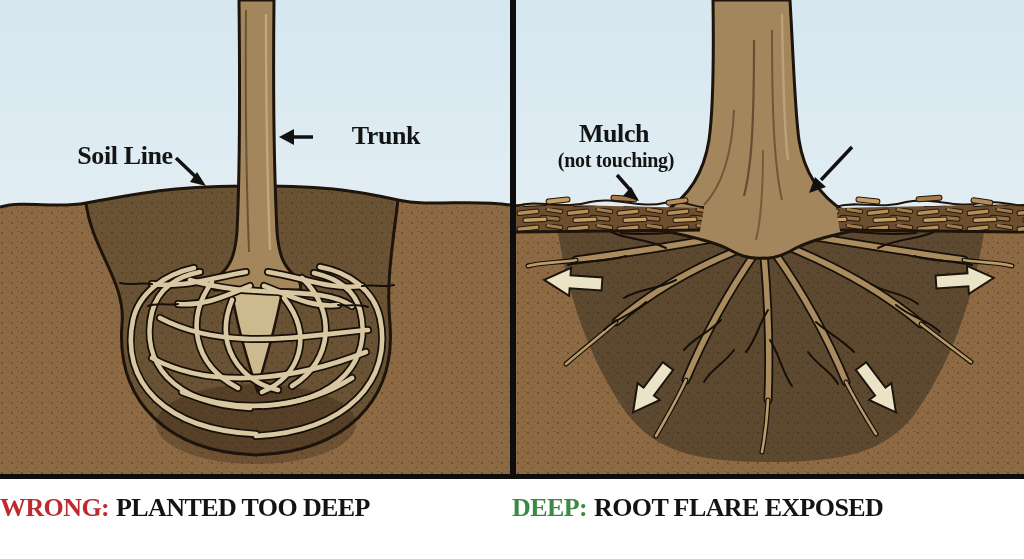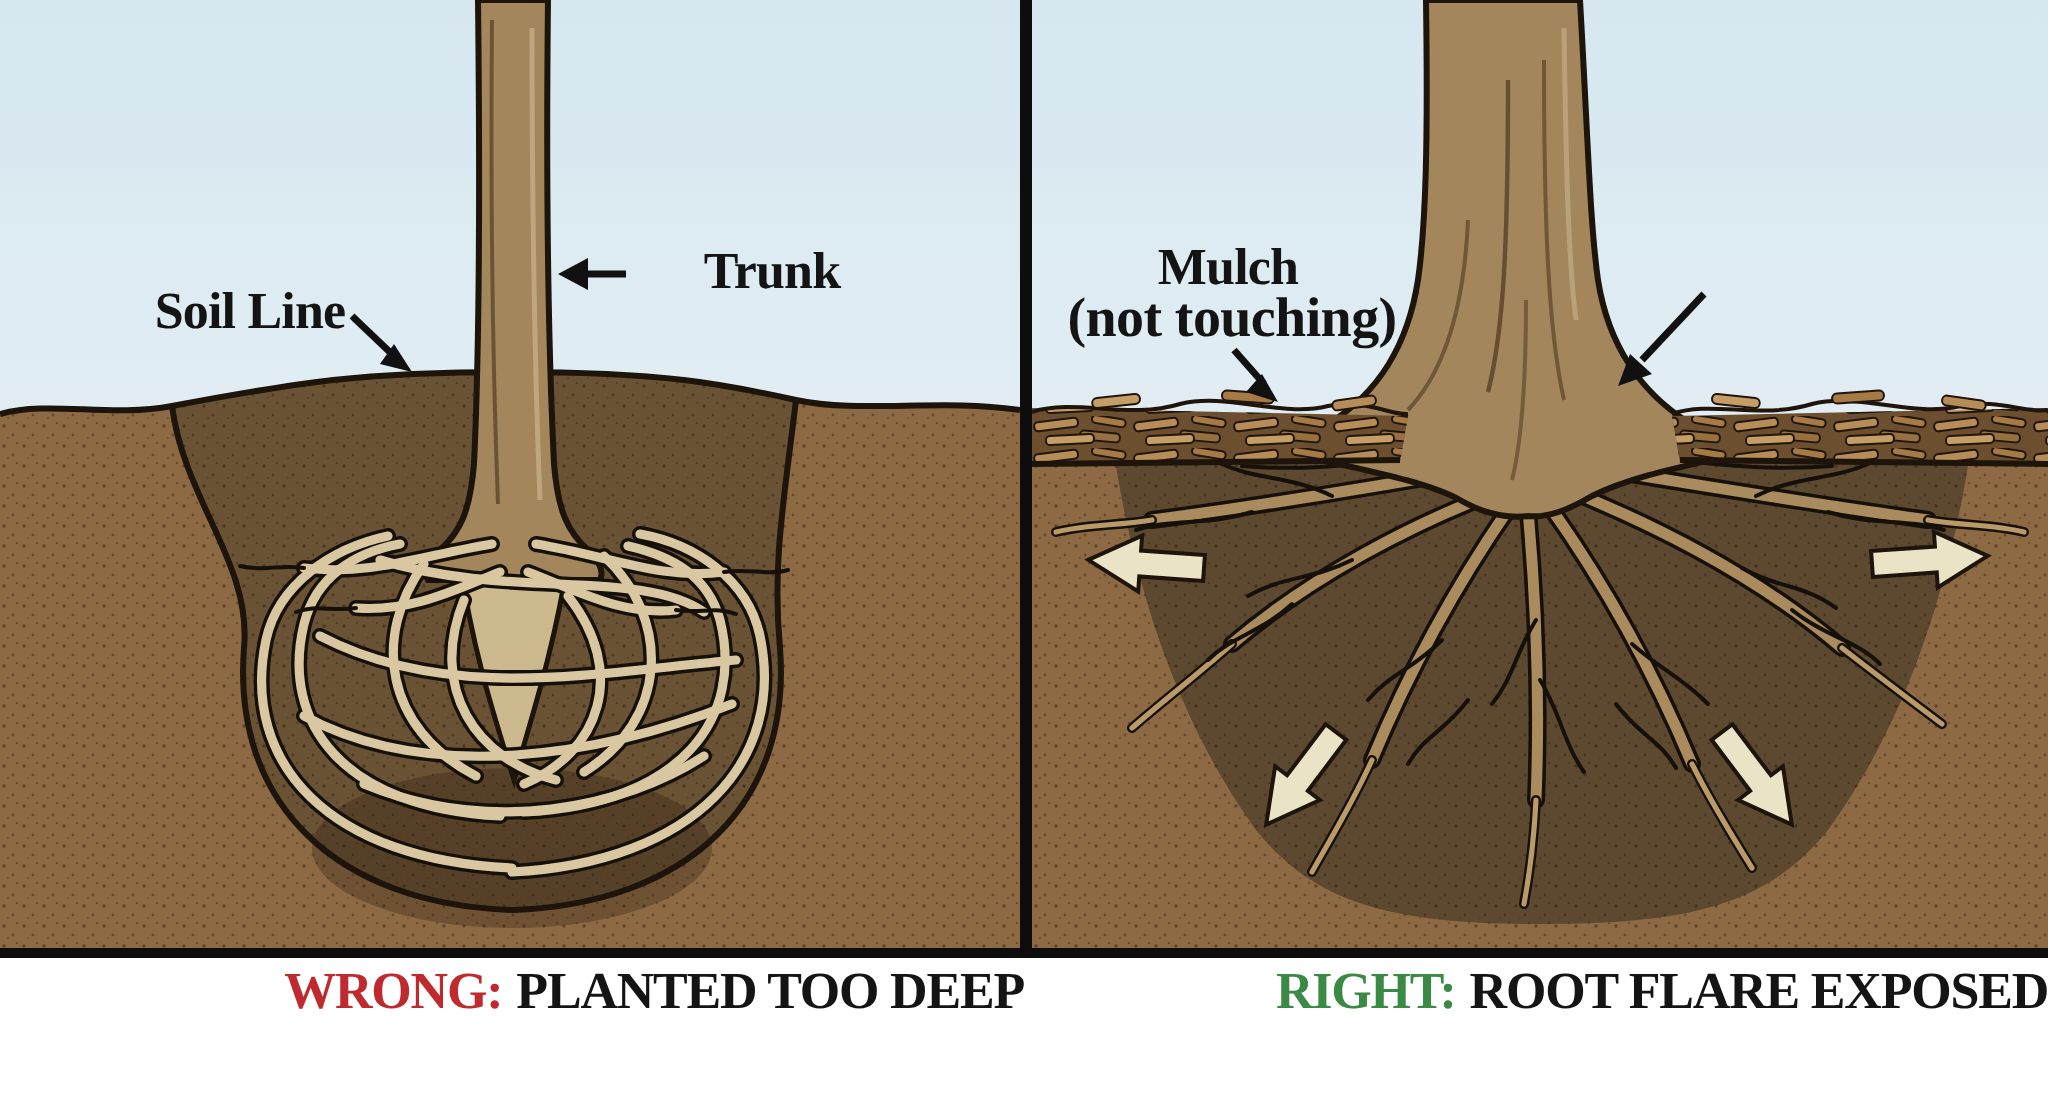--- a/index.html
+++ b/index.html
@@ -11,38 +11,38 @@
   .panel{position:relative;height:474px;overflow:hidden;}
   .panel-left{width:510px;}
   .panel-right{width:508px;}
   .divider{width:6px;height:474px;background:var(--divider,#0d0d0d);}
   .panel svg{position:absolute;top:0;left:0;width:100%;height:100%;}
   .separator{position:absolute;top:474px;left:0;width:1024px;height:5px;background:var(--divider,#0d0d0d);}
   .captions{
     position:absolute;top:479px;left:0;width:1024px;height:80px;
     background:var(--caption-bg,#fff);display:flex;
   }
-  .caption{width:512px;text-align:right;padding-top:3px;box-sizing:border-box;}
+  .caption{width:512px;text-align:left;padding-top:15px;box-sizing:border-box;}
   .caption .line1{
     font-size:26px;font-weight:700;letter-spacing:-0.6px;line-height:28px;
     color:var(--caption-text,#141414);white-space:nowrap;
   }
   .caption .verdict{margin-right:7px;}
   .caption-left .verdict{color:var(--wrong-red,#bf2a2e);}
   .caption-right .verdict{color:var(--right-green,#3a8a46);}
   .caption .line2{
     font-size:24px;font-weight:700;letter-spacing:-0.5px;line-height:27px;
     color:var(--caption-text,#141414);
   }
   .flabel{
     position:absolute;transform:translate(-50%,-50%);
     font-weight:700;color:var(--label-text,#141414);white-space:nowrap;
     font-size:26px;letter-spacing:-0.4px;
   }
-  .flabel.small{font-size:28px;letter-spacing:-0.3px;}
+  .flabel.small{font-size:20px;letter-spacing:-0.3px;}
 </style>
 </head>
 <body>
 
 <div class="stage">
   <div class="panels">
 
     <div class="panel panel-left">
       <svg viewBox="0 0 510 474" preserveAspectRatio="none">
         <defs>
@@ -277,16 +277,16 @@
     </div>
   </div>
 
   <div class="separator"></div>
 
   <div class="captions">
     <div class="caption caption-left">
       <div class="line1"><span class="verdict">WRONG:</span><span>PLANTED TOO DEEP</span></div>
     </div>
     <div class="caption caption-right">
-      <div class="line1"><span class="verdict">RIGHT:</span><span>ROOT FLARE EXPOSED</span></div>
+      <div class="line1"><span class="verdict">DEEP:</span><span>ROOT FLARE EXPOSED</span></div>
     </div>
   </div>
 </div>
 
 </body></html>

